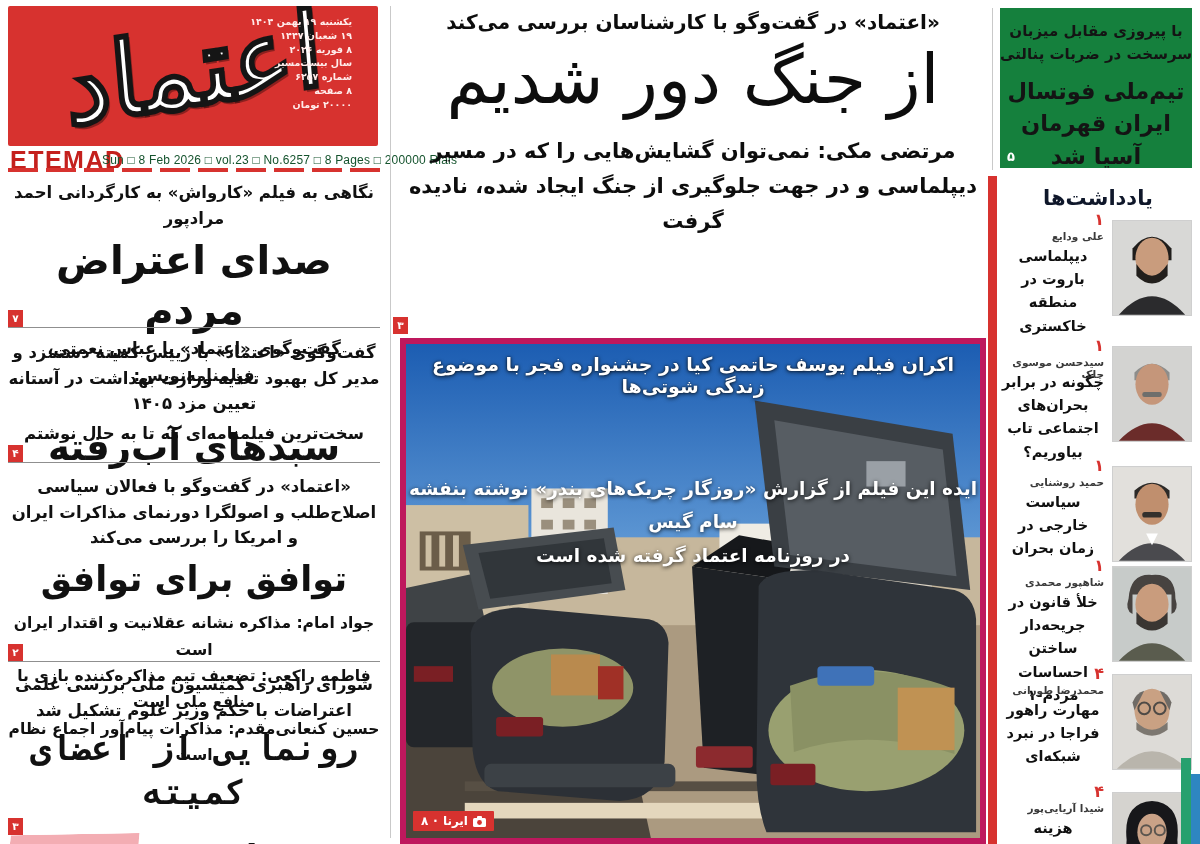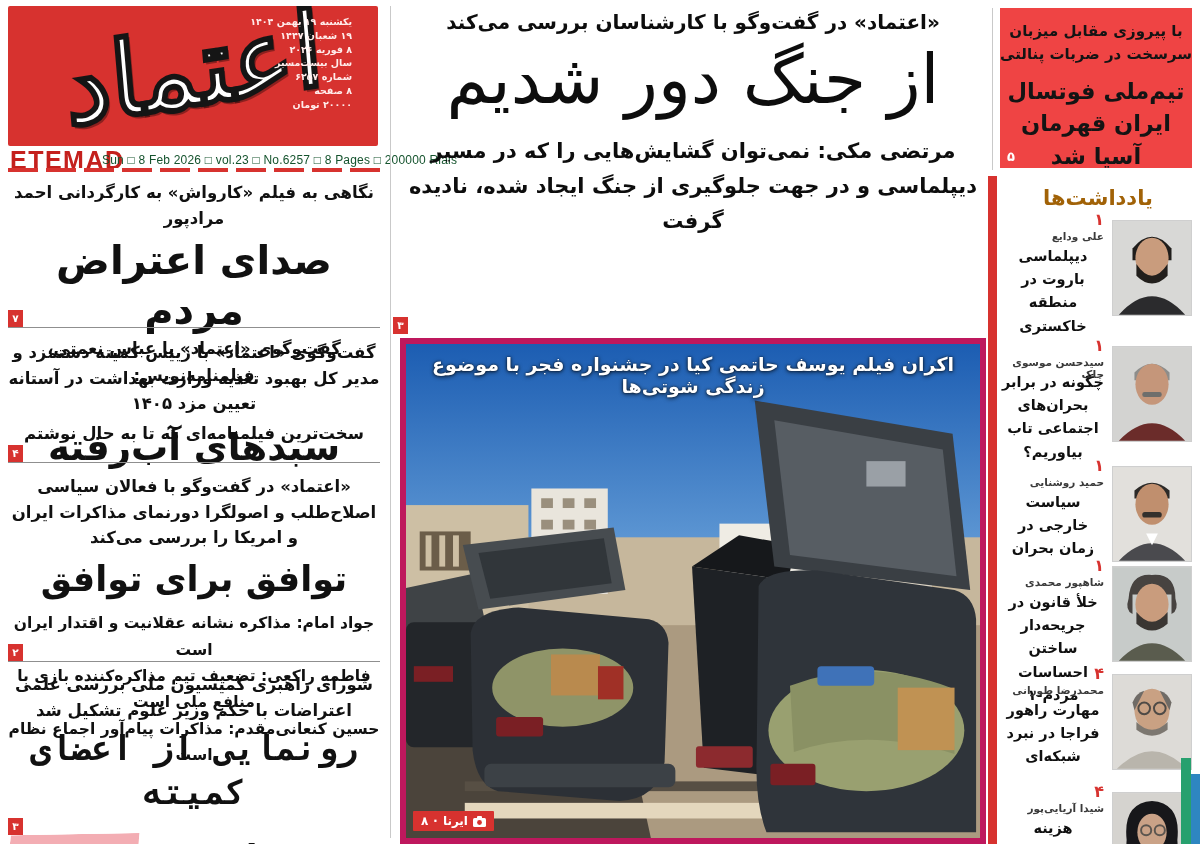--- a/index.html
+++ b/index.html
@@ -32,35 +32,35 @@
   .head-row { position:relative; display:flex; direction:rtl; justify-content:center; align-items:center; }
   .head-row .txt { position:relative; z-index:1; }
 
   
   .lead { position:absolute; left:400px; top:10px; width:586px; text-align:center; color:#0d0d0d; }
   .lead .kicker { font-size:20px; font-weight:bold; }
   .lead .headline { font-size:68px; font-weight:400; line-height:1.3; letter-spacing:-1px; margin-top:2px; }
   .lead .sub { font-size:21px; font-weight:bold; line-height:1.65; margin-top:16px; }
 
   
-  .sports { position:absolute; left:1000px; top:8px; width:192px; height:160px; background:#ef4444; text-align:center; color:#141414; padding-top:12px; }
+  .sports { position:absolute; left:1000px; top:8px; width:192px; height:160px; background:#15803d; text-align:center; color:#141414; padding-top:12px; }
   .sports .kicker { font-size:15px; font-weight:bold; line-height:1.55; }
   .sports .headline { font-size:22.5px; font-weight:900; line-height:1.45; margin-top:8px; }
   .sports .pnum { position:absolute; left:7px; bottom:4px; color:#fff; font-size:13px; font-weight:bold; }
 
   
   .photo { position:absolute; left:400px; top:338px; width:586px; height:506px; border:6px solid #be185d; overflow:hidden; }
   .photo svg.scene { position:absolute; inset:0; width:100%; height:100%; }
   .ph-kicker { position:absolute; top:9px; width:100%; text-align:center; color:#fff; font-size:19px; font-weight:bold; text-shadow:0 1px 4px rgba(0,0,0,.8), 0 0 2px rgba(0,0,0,.7); }
   .ph-head { position:absolute; top:40px; width:100%; text-align:center; color:#fff; font-size:55px; font-weight:900; text-shadow:0 3px 6px rgba(0,0,0,.75), 0 0 3px rgba(0,0,0,.6); }
   .ph-sub { position:absolute; top:128px; width:100%; text-align:center; color:#fff; font-size:18.5px; font-weight:bold; line-height:1.8; text-shadow:0 1px 4px rgba(0,0,0,.85); }
   .credit { position:absolute; left:7px; bottom:7px; background:#d7322f; color:#fff; font-size:12px; font-weight:bold; display:flex; direction:rtl; align-items:center; gap:5px; padding:3px 8px; border-radius:1px; }
 
   
-  .notes-title { position:absolute; left:1004px; top:186px; width:188px; text-align:center; color:#a16207; font-size:21px; font-weight:900; }
+  .notes-title { position:absolute; left:1004px; top:186px; width:188px; text-align:center; color:#0f172a; font-size:21px; font-weight:900; }
   .note { position:absolute; left:1004px; width:188px; height:118px; }
   .note .avatar { position:absolute; right:0; top:8px; width:80px; height:96px; border:1px solid #cfcfcf; background:#dadad8; }
   .note .mark { position:absolute; right:88px; top:-2px; color:#d7322f; font-size:16px; font-weight:900; }
   .note .author { position:absolute; right:88px; top:18px; width:100px; font-size:10.5px; color:#3a3a3a; text-align:right; font-weight:bold; }
   .note .ntitle { position:absolute; right:88px; top:33px; width:102px; font-size:14.5px; font-weight:900; color:#101010; text-align:center; line-height:1.6; }
   .corner-a { position:absolute; left:1181px; top:758px; width:10px; height:86px; background:#27a06e; }
   .corner-b { position:absolute; left:1191px; top:774px; width:9px; height:70px; background:#2e86c1; }
 </style>
 </head>
 <body>
@@ -188,20 +188,24 @@
       <path d="M376,78 L548,108 L562,238 L392,216 Z" fill="#575d63"></path>
       <rect x="470" y="120" width="40" height="26" fill="#9aa0a6"></rect>
       <path d="M360,248 Q368,230 420,232 L560,252 Q580,258 582,282 L582,500 L368,500 Q356,470 358,420 Z" fill="#2f343a"></path>
       <ellipse cx="470" cy="396" rx="100" ry="62" fill="#99a070"></ellipse>
       <path d="M392,350 Q470,320 556,352 L560,420 Q470,392 396,418 Z" fill="#8a9164"></path>
       <rect x="502" y="352" width="58" height="64" fill="#c09253"></rect>
       <rect x="420" y="330" width="58" height="20" rx="4" fill="#3f72b8"></rect>
       <rect x="372" y="430" width="46" height="22" rx="3" fill="#7a1f24"></rect>
     </svg>
     <div class="ph-kicker">اکران فیلم یوسف حاتمی کیا در جشنواره فجر با موضوع زندگی شوتی‌ها</div>
+    <div class="ph-sub">
+      <div>ایده این فیلم از گزارش «روزگار چریک‌های بندر» نوشته بنفشه سام گیس</div>
+      <div>در روزنامه اعتماد گرفته شده است</div>
+    </div>
     <div class="credit">
       <svg width="13" height="11" viewBox="0 0 13 11">
         <rect x="0" y="2" width="13" height="9" rx="1.5" fill="#ffffff"></rect>
         <rect x="4" y="0" width="5" height="3" rx="1" fill="#ffffff"></rect>
         <circle cx="6.5" cy="6.5" r="2.4" fill="#d7322f"></circle>
       </svg>
       <span>ایرنا</span>
       <span>∙</span>
       <span>۸</span>
     </div>

